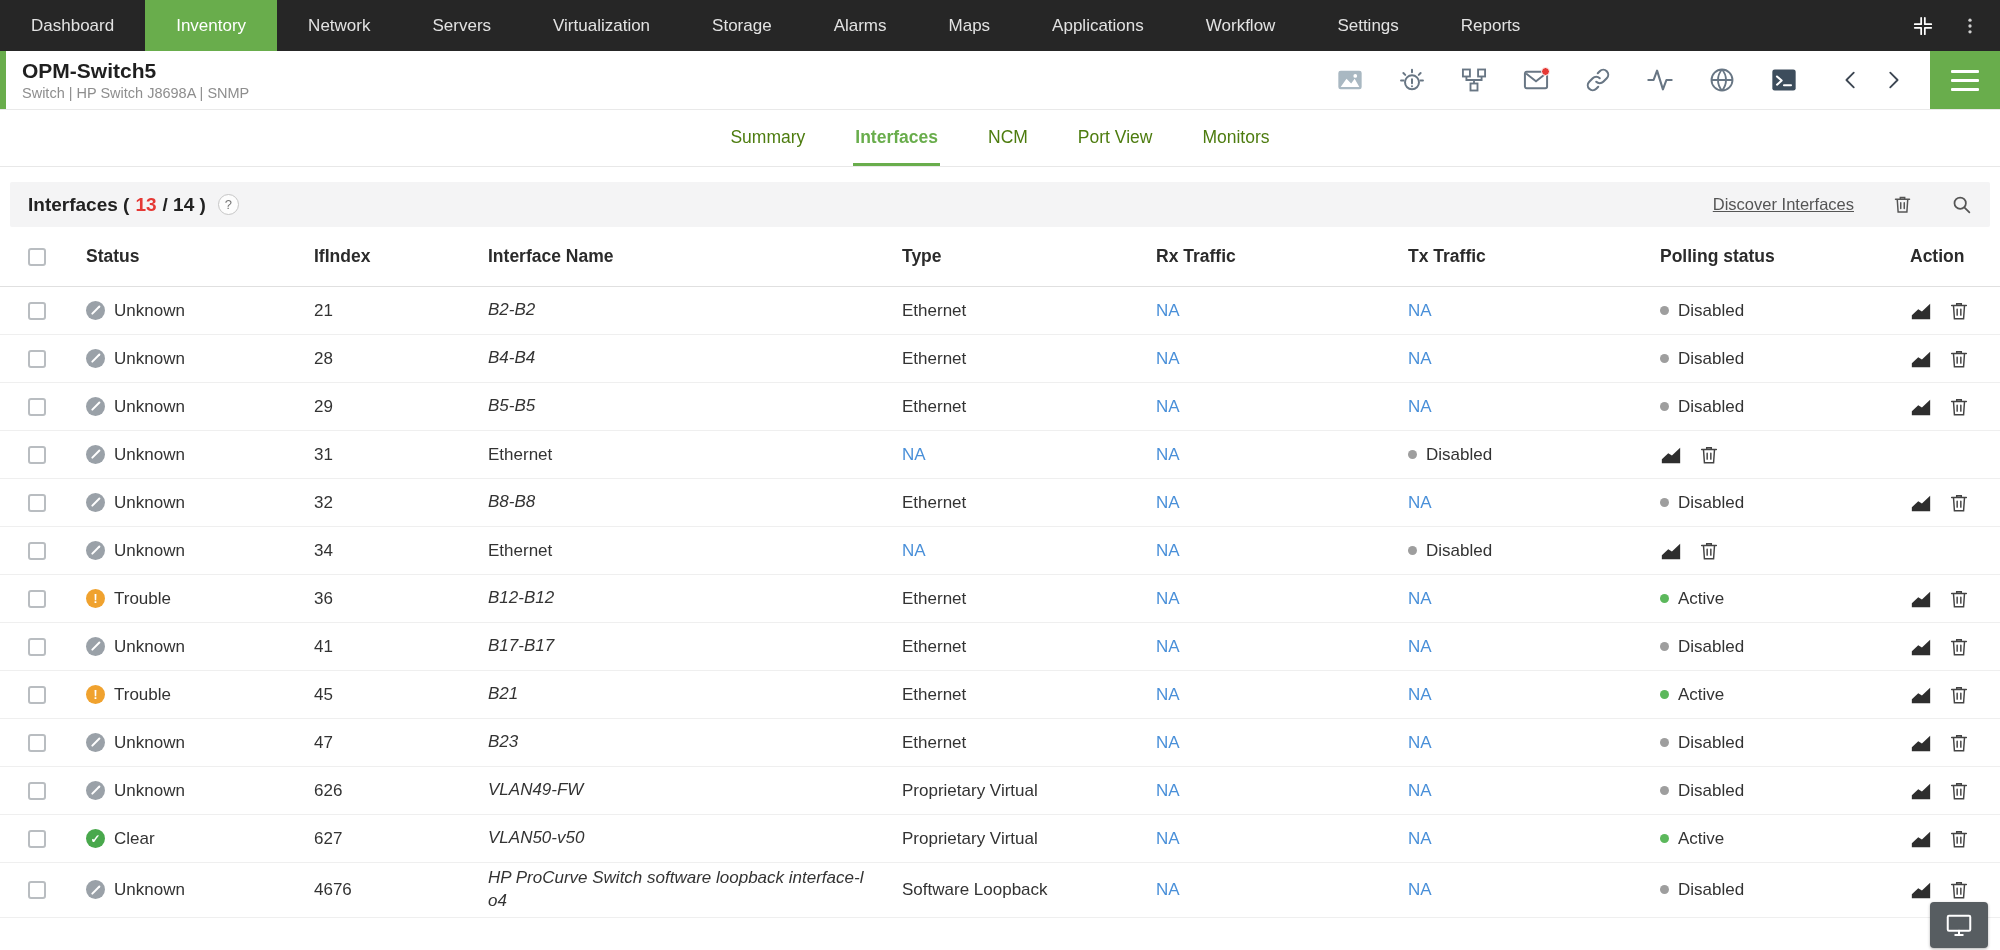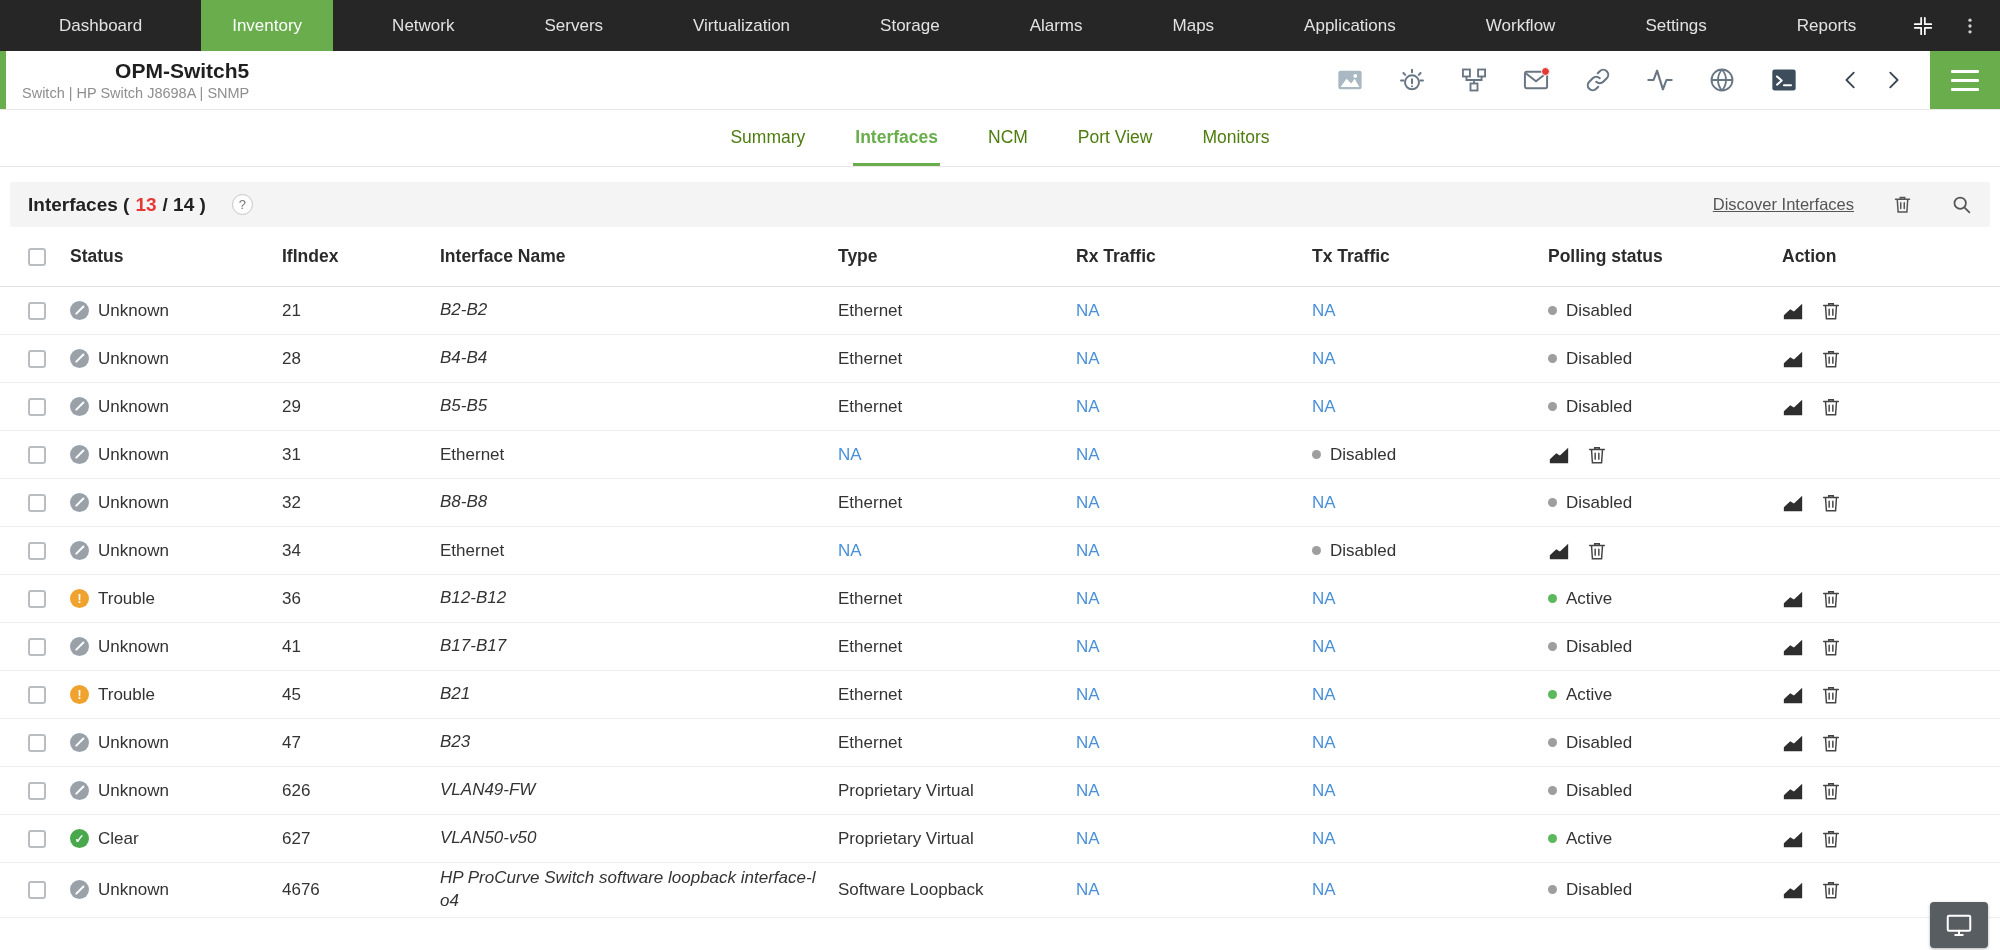--- a/index.html
+++ b/index.html
@@ -2,59 +2,59 @@
 <html style="--accent: #69ad4c; --navbg: #262626; --navtext: #e2e2e2; --red: #e53935; --link: #4a90d9; --unknown: #9aa1a8; --trouble: #f0a22e; --clear: #49a84c; --dot-active: #5cb85c; --dot-disabled: #9e9e9e; --icon: #687684;"><head>
 <meta charset="utf-8">
 <style>
   * { margin:0; padding:0; box-sizing:border-box; }
   html,body { width:2000px; height:950px; overflow:hidden; background:#fff;
               font-family:"Liberation Sans", sans-serif; color:#2f2f2f; }
 
   
   .topnav { height:51px; background:var(--navbg,#262626); display:flex; align-items:stretch; justify-content:space-between; }
   .nav-items { display:flex; align-items:stretch; }
-  .nav-item { display:flex; align-items:center; padding:0 31px; font-size:17px; color:var(--navtext,#e2e2e2); cursor:pointer; white-space:nowrap;margin-left:28px; }
+  .nav-item { display:flex; align-items:center; padding:0 31px; font-size:17px; color:var(--navtext,#e2e2e2); cursor:pointer; white-space:nowrap; }
   .nav-item.active { background:var(--accent,#69ad4c); color:#fff; }
   .nav-right { display:flex; align-items:center; gap:26px; padding-right:20px; }
   .nav-right svg { display:block; }
 
   
   .device-bar { height:59px; background:#fff; border-bottom:1px solid #e9e9e9; display:flex; align-items:stretch; position:relative; }
   .device-accent { width:6px; background:var(--accent,#69ad4c); }
   .device-info { display:flex; flex-direction:column; justify-content:center; padding-left:16px; }
-  .device-name { font-size:21px; font-weight:bold; color:#1f1f1f; line-height:1.15;text-align:right; }
+  .device-name { font-size:21px; font-weight:bold; color:#1f1f1f; line-height:1.15; }
   .device-sub { font-size:14.5px; color:#8e8e8e; margin-top:2px; }
   .device-tools { margin-left:auto; display:flex; align-items:center; gap:34px; padding-right:26px; color:var(--icon,#687684); }
   .tool { width:28px; height:28px; display:flex; align-items:center; justify-content:center; cursor:pointer; position:relative; }
   .tool svg { width:100%; height:100%; display:block; }
   .mail-dot { position:absolute; top:1px; right:0; width:9px; height:9px; border-radius:50%; background:var(--red,#e53935); border:1.5px solid #fff; }
   .chevrons { display:flex; align-items:center; gap:20px; margin-left:8px; color:#3c4652; }
   .chev { width:22px; height:22px; cursor:pointer; }
   .menu-button { width:70px; background:var(--accent,#69ad4c); display:flex; flex-direction:column; align-items:center; justify-content:center; gap:6px; cursor:pointer; }
   .menu-button span { width:28px; height:3px; background:#fff; border-radius:1px; }
 
   
   .tabs { height:57px; display:flex; justify-content:center; gap:46px; border-bottom:1px solid #e8e8e8; background:#fff; }
   .tab { display:flex; align-items:center; font-size:17.5px; color:#4d7c0f; cursor:pointer; border-bottom:3px solid transparent; padding:2px 2px 0; }
   .tab.active { color:var(--accent,#69ad4c); border-bottom-color:var(--accent,#69ad4c); font-weight:bold; }
 
   
   .section-bar { margin:15px 10px 0; height:45px; background:#f4f4f5; display:flex; align-items:center; justify-content:space-between; padding:0 18px; border-radius:2px; }
-  .section-left { display:inline-flex; align-items:center; gap:18px; }
+  .section-left { display:inline-flex; align-items:center; gap:4px; }
   .section-title { font-size:19px; font-weight:bold; color:#222; display:inline-flex; gap:6px; }
   .section-title .red { color:var(--red,#e53935); }
   .help-badge { width:21px; height:21px; border-radius:50%; border:1.5px solid #c6c6c6; color:#777; font-size:13px; display:inline-flex; align-items:center; justify-content:center; margin-left:8px; cursor:pointer; background:#fdfdfd; }
   .section-right { display:inline-flex; align-items:center; gap:38px; color:#555; }
   .discover-link { font-size:16.5px; color:#555; text-decoration:underline; cursor:pointer; }
   .sec-icon { width:21px; height:21px; cursor:pointer; }
   .sec-icon svg { width:100%; height:100%; display:block; }
 
   
   .grid-row { display:grid; grid-template-columns:30px 212px 158px 398px 238px 236px 236px 234px 1fr;
-              align-items:center; padding-left:28px; padding-right:20px; }
+              align-items:center; padding-left:28px; padding-right:20px;gap:16px; }
   .grid-row > div { padding-left:12px; padding-right:10px; }
   .grid-row > .c-check { padding-left:0; }
   .thead { height:60px; border-bottom:1px solid #e0e0e0; font-weight:bold; font-size:17.5px; color:#2b2b2b; }
   .trow { min-height:48px; border-bottom:1px solid #efefef; font-size:17px; color:#333; padding-top:4px; padding-bottom:4px; }
   input[type=checkbox] { appearance:none; -webkit-appearance:none; width:18px; height:18px; border:2px solid #b9bdc1; border-radius:3px; background:#fff; cursor:pointer; display:block; }
   .c-status { display:flex; align-items:center; }
   .status-icon { width:19px; height:19px; border-radius:50%; display:inline-flex; align-items:center; justify-content:center; margin-right:9px; flex:none; color:#fff; font-weight:bold; font-size:12px; }
   .status-unknown { background:var(--unknown,#9aa1a8); }
   .status-unknown::before { content:""; width:12px; height:2.4px; background:#fff; transform:rotate(-45deg); border-radius:1px; }
   .status-trouble { background:var(--trouble,#f0a22e); }

